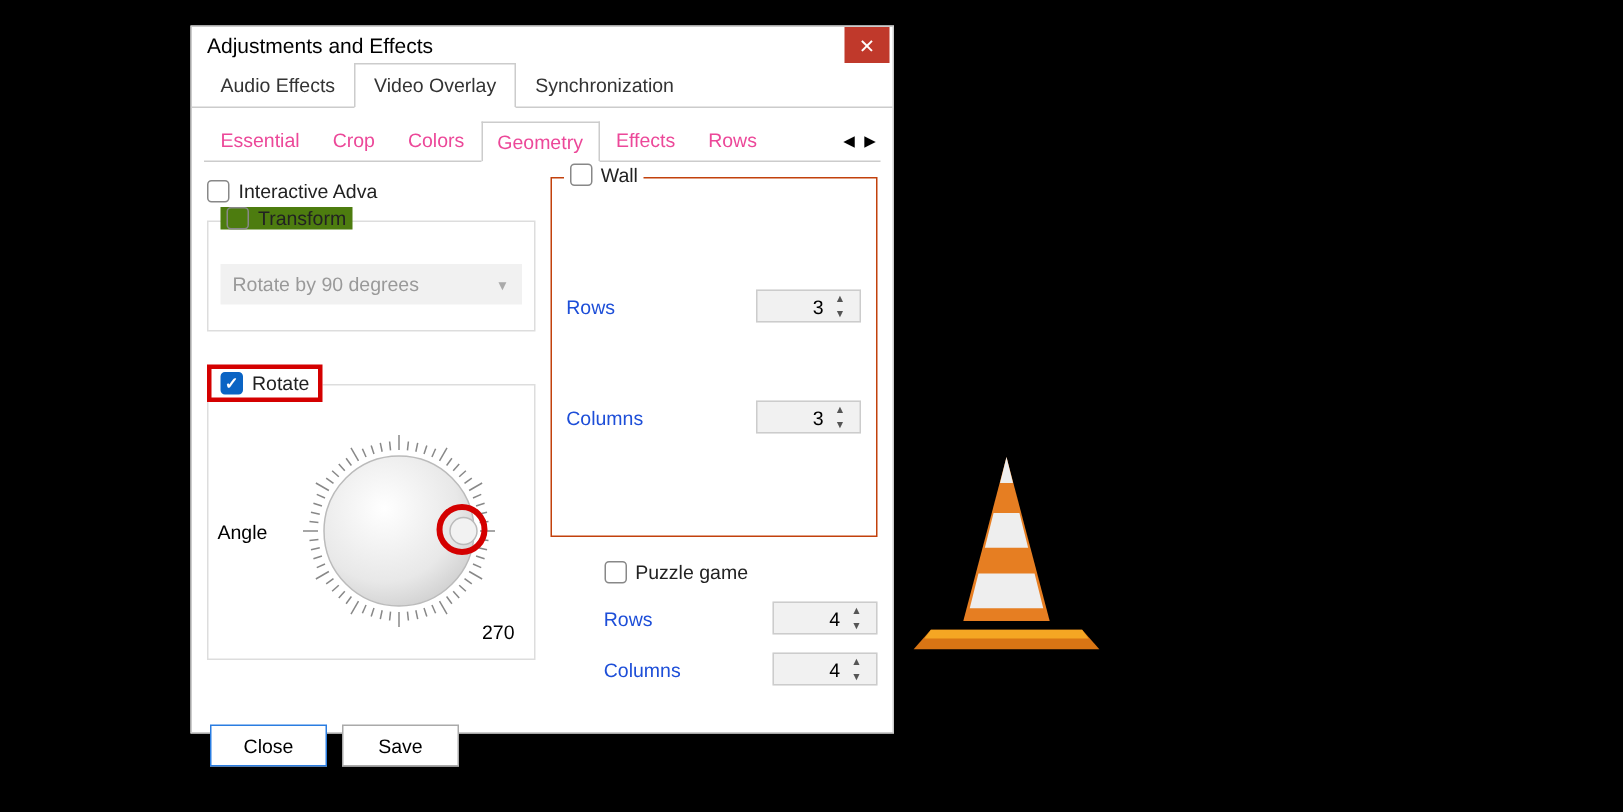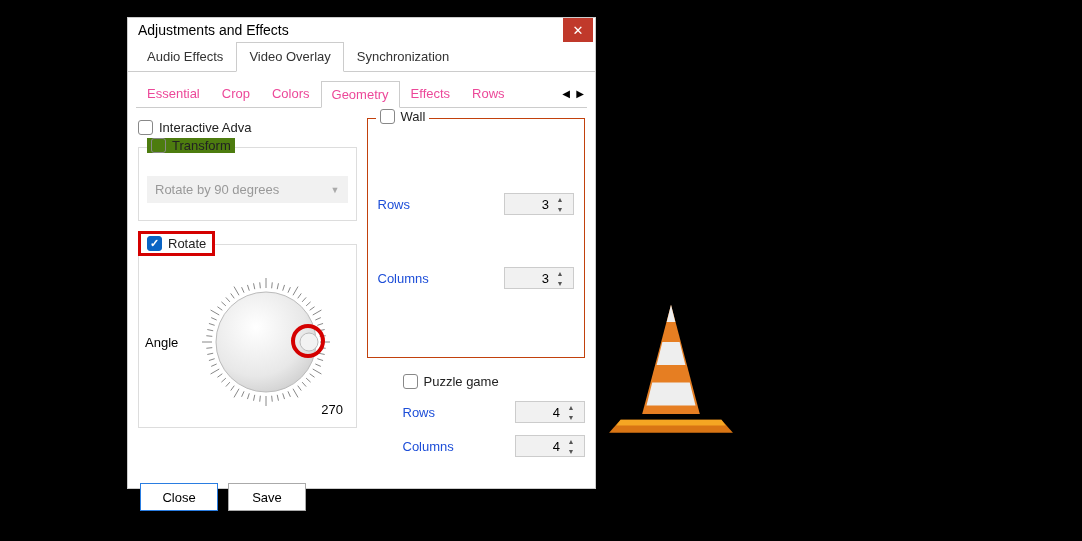--- a/index.html
+++ b/index.html
@@ -28,21 +28,21 @@
 .checkbox.checked { background: #0a64c4; border-color: #0a64c4; }
 .checkbox.checked::after { content: "✓"; color: #fff; font-size: 11px; font-weight: bold; }
 .check-label { font-size: 13px; color: #222; }
 
 .group-box { border: 1px solid #ddd; padding: 10px 8px 8px 8px; position: relative; }
 .group-box .check-row.header { position: absolute; top: -10px; left: 8px; background: #4d7c0f; padding: 0 4px; }
 
 .dropdown { width: 100%; border: none; background: #f1f1f1; color: #999; font-size: 13px; padding: 6px 8px; display: flex; justify-content: space-between; align-items: center; margin-top: 18px; cursor: default; }
 .dropdown .caret { font-size: 9px; color: #aaa; }
 
-.rotate-header { border: 3px solid #d40000; padding: 2px 6px; display: inline-flex; align-items: center; gap: 6px; margin-top: 0; position: relative; z-index: 2; background: #fff; }
+.rotate-header { border: 3px solid #d40000; padding: 2px 6px; display: inline-flex; align-items: center; gap: 6px; margin-top: 12px; position: relative; z-index: 2; background: #fff; }
 
 .rotate-box { border: 1px solid #ddd; margin-top: -12px; padding: 22px 6px 10px 6px; position: relative; }
 .dial-row { display: flex; align-items: center; gap: 4px; }
 .angle-label { font-size: 13px; color: #000; width: 42px; }
 .dial-wrap { position: relative; width: 150px; height: 150px; }
 .dial-svg { width: 150px; height: 150px; }
 .angle-val { position: absolute; bottom: 0px; right: -2px; font-size: 13px; color: #000; }
 
 .field-row { display: flex; align-items: center; justify-content: space-between; padding: 6px 0; }
 .field-label { font-size: 13px; color: #1d4ed8; }

